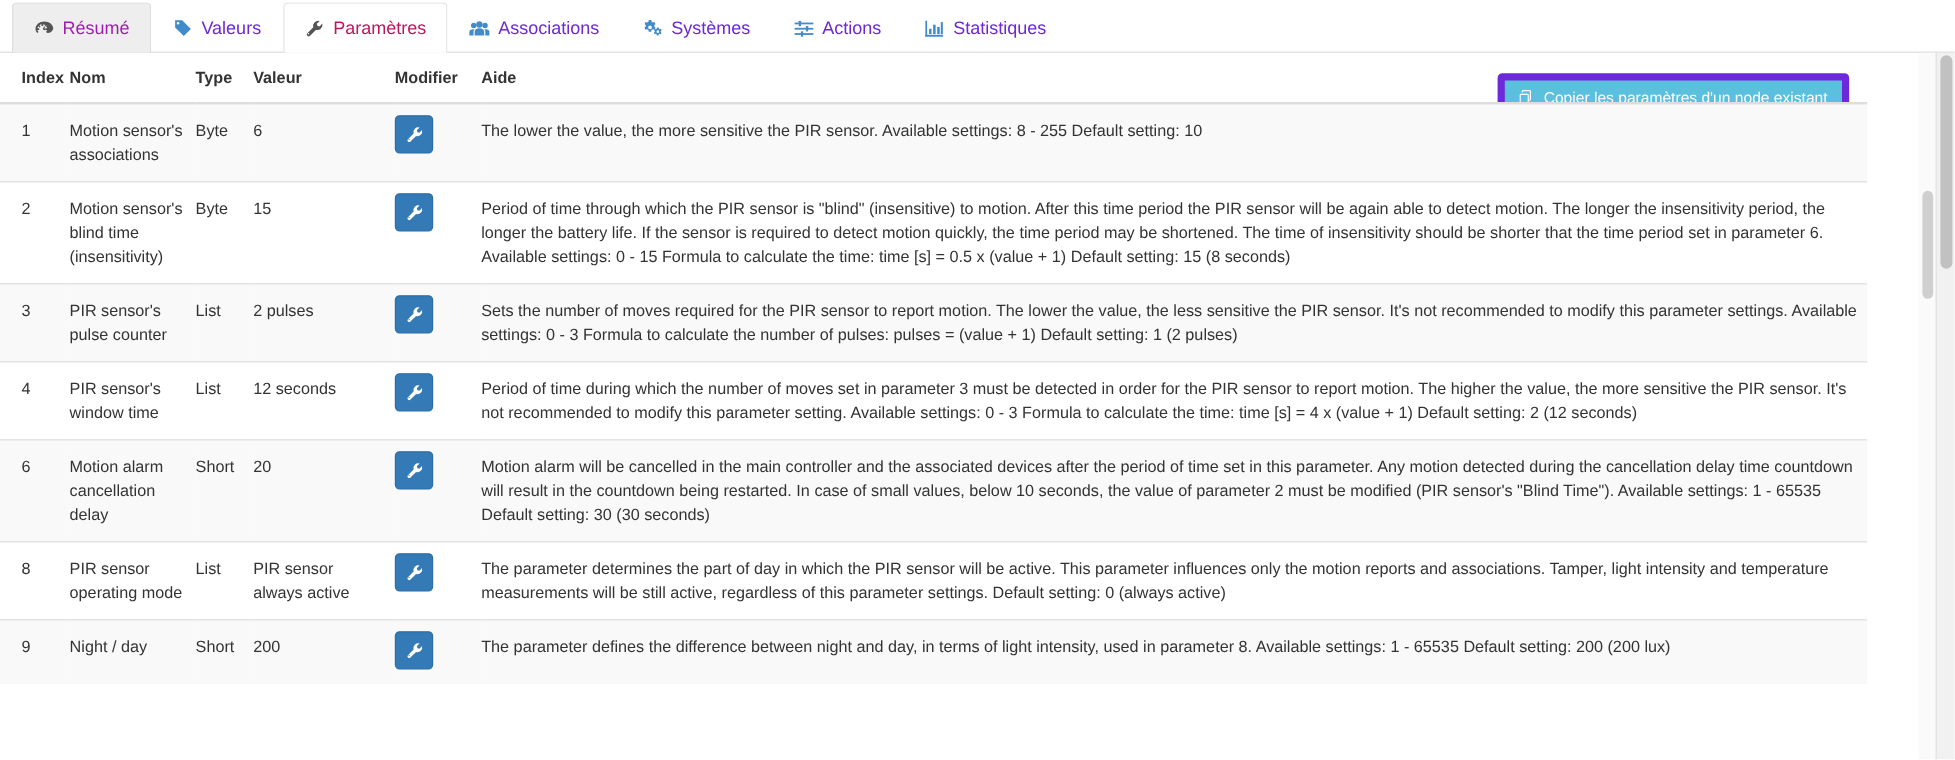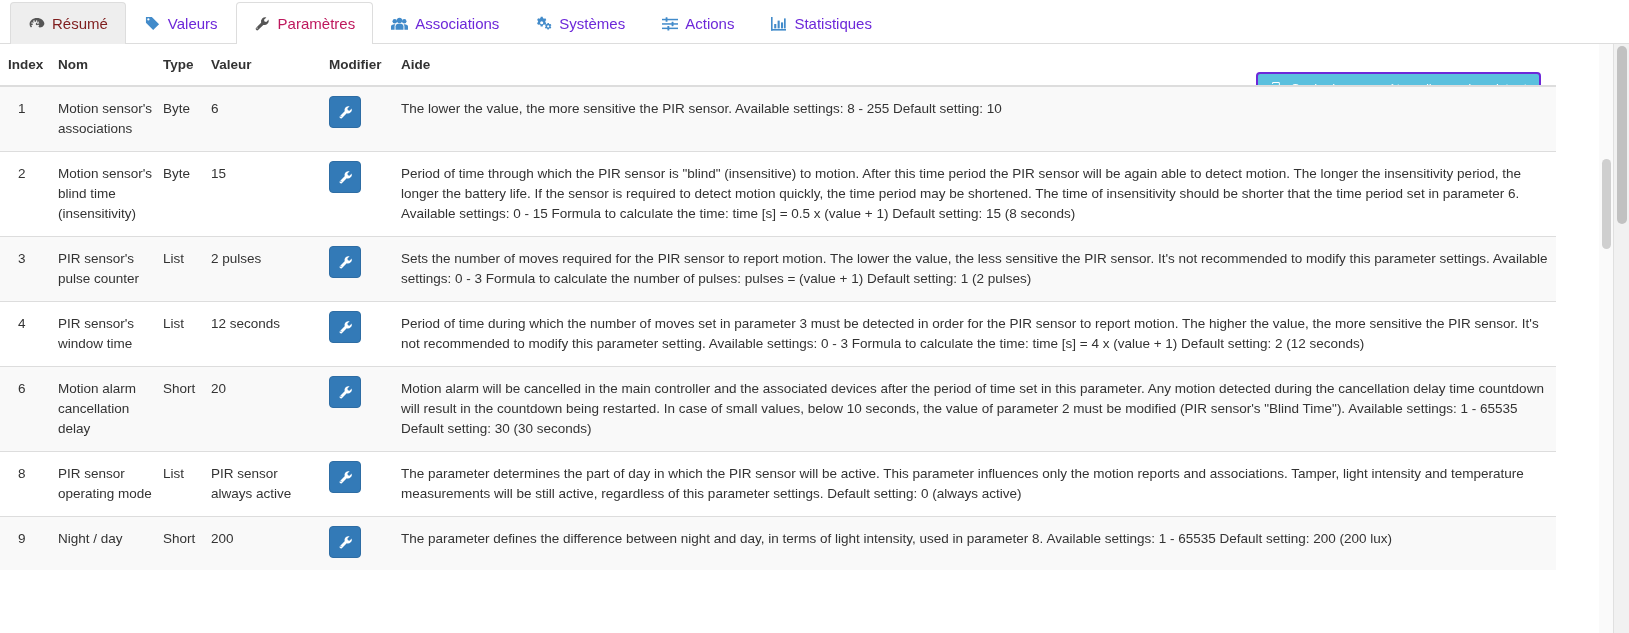--- a/index.html
+++ b/index.html
@@ -30,21 +30,21 @@
     font-size: 15px;
     color: #6d28d9;
     cursor: pointer;
     border: 1px solid transparent;
     border-bottom: none;
     border-radius: 4px 4px 0 0;
     position: relative;
     top: 1px;
     white-space: nowrap;
   }
-  .tab.muted { background: #eeeeee; color: #7f1d1d; border-color: #dddddd #dddddd transparent; margin-top: 28px; }
+  .tab.muted { background: #eeeeee; color: #a21caf; border-color: #dddddd #dddddd transparent; margin-top: 28px; }
   .tab.active {
     background: #ffffff;
     color: #be185d;
     border-color: #dddddd #dddddd #ffffff;
   }
   .tab .ic { display:inline-flex; align-items:center; justify-content:center; width:17px; height:16px; }
   .tab .ic svg { display:block; }
 
   
   .table-wrap {
@@ -63,21 +63,21 @@
   table.params thead th {
     text-align: left;
     font-weight: bold;
     font-size: 13.5px;
     color: #333333;
     padding: 13px 8px 13px 0;
     border-bottom: 2px solid #dddddd;
     vertical-align: middle;
     position: relative;
   }
-  table.params thead th:first-child { padding-left: 8px; }
+  table.params thead th:first-child { padding-left: 18px; }
   table.params tbody td {
     padding: 12px 8px 12px 0;
     border-top: 1px solid #dddddd;
     vertical-align: top;
     line-height: 20px;
     color: #333333;
   }
   table.params tbody td:first-child { padding-left: 18px; }
   table.params tbody tr:nth-child(odd) { background: #f9f9f9; }
   table.params tbody tr:nth-child(even) { background: #ffffff; }
@@ -101,26 +101,26 @@
     border-radius: 4px;
     color: #ffffff;
     cursor: pointer;
     margin-top: -3px;
   }
   .btn-wrench svg { display:block; }
 
   .btn-copy {
     position: absolute;
     right: 88px;
-    top: 72px;
+    top: 61px;
     display: inline-flex;
     align-items: center;
     gap: 7px;
     background: #5bc0de;
-    border: 2px solid #6d28d9;
+    border: 6px solid #6d28d9;
     border-radius: 4px;
     color: #ffffff;
     font-size: 13px;
     padding: 8px 12px;
     cursor: pointer;
     white-space: nowrap;
     line-height: 1;
   }
   .btn-copy svg { display:block; }
 

